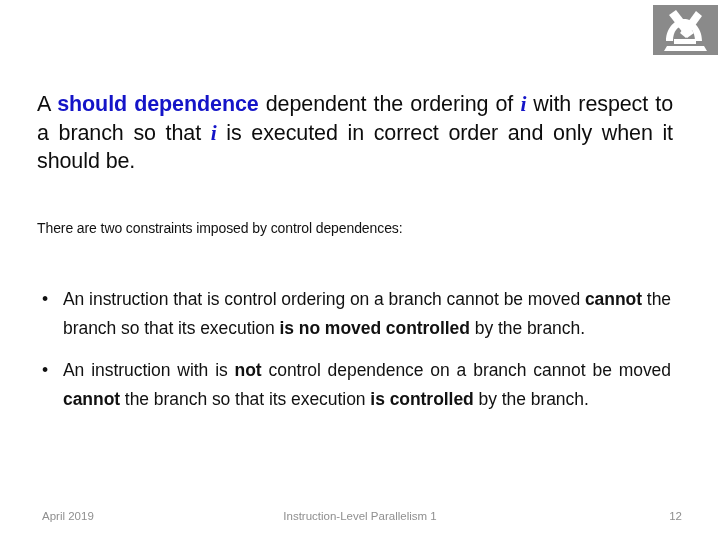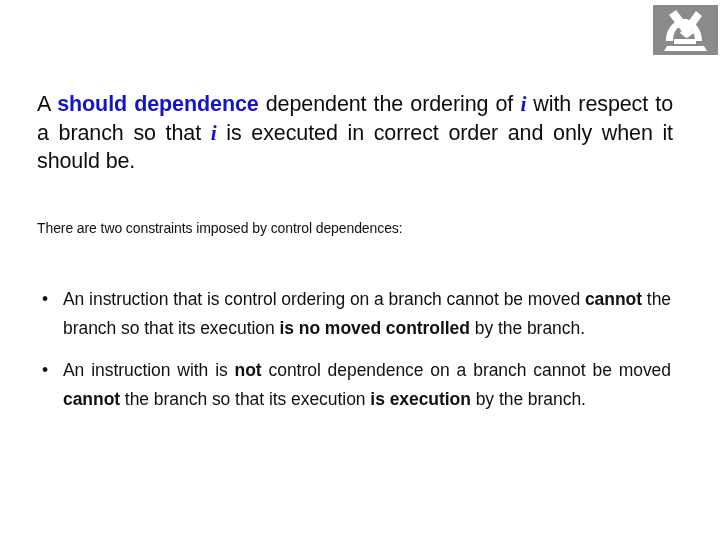--- a/index.html
+++ b/index.html
@@ -190,18 +190,23 @@
 
   <div class="lead-para">There are two constraints imposed by control dependences:</div>
 
   <ul class="bullet-list">
     <li class="bullet-item">
       <span class="bullet-marker">•</span>
       <span>An instruction that is control ordering on a branch cannot be moved </span><b>cannot</b><span> the branch so that its execution </span><b>is no moved controlled</b><span> by the branch.</span>
     </li>
     <li class="bullet-item">
       <span class="bullet-marker">•</span>
-      <span>An instruction with is </span><b>not</b><span> control dependence on a branch cannot be moved </span><b>cannot</b><span> the branch so that its execution </span><b>is execution</b><span> by the branch.</span>
+      <span>An instruction with is </span><b>not</b><span> control dependence on a branch cannot be moved </span><b>cannot</b><span> the branch so that its execution </span><b>is controlled</b><span> by the branch.</span>
     </li>
   </ul>
 
+  <div class="footer">
+    <span class="footer-left">April 2019</span>
+    <span class="footer-center">Instruction-Level Parallelism 1</span>
+    <span class="footer-right">12</span>
+  </div>
 
 </div>
 
 </body></html>

